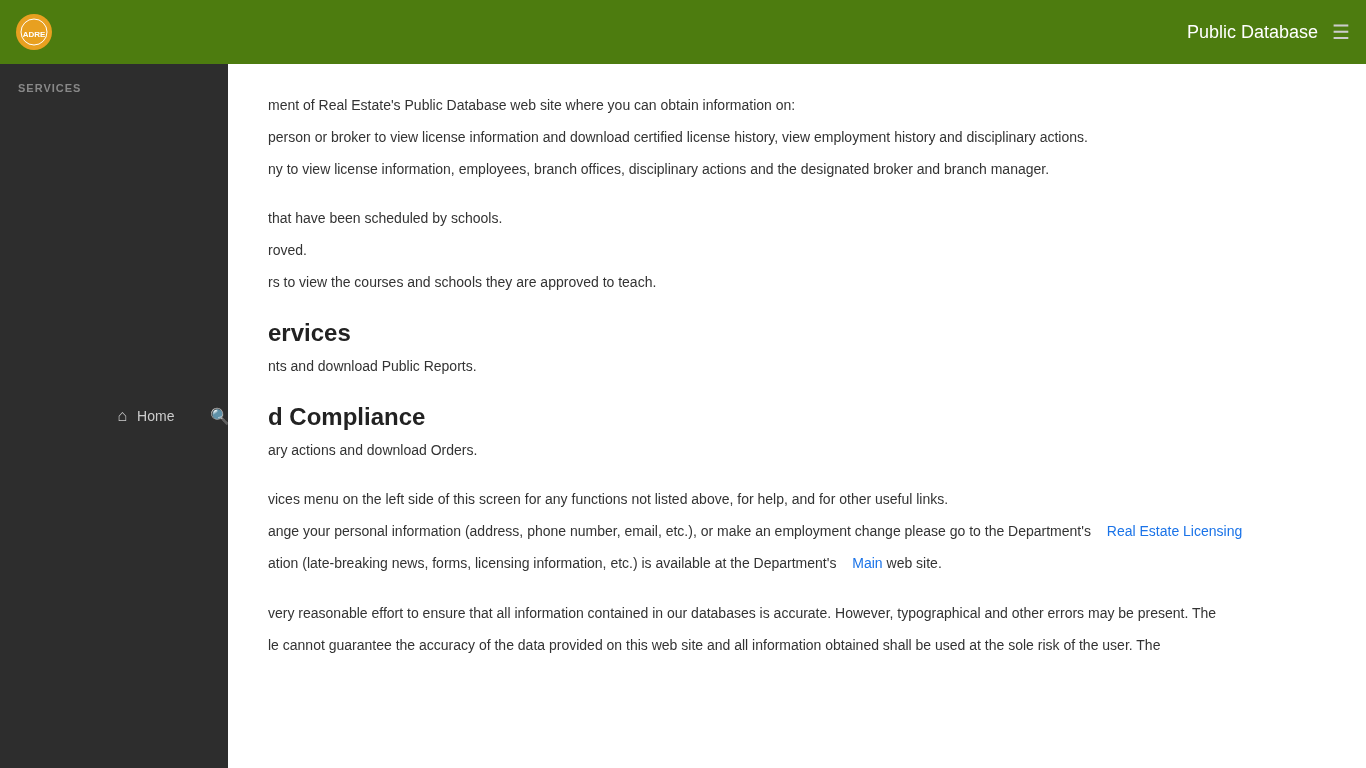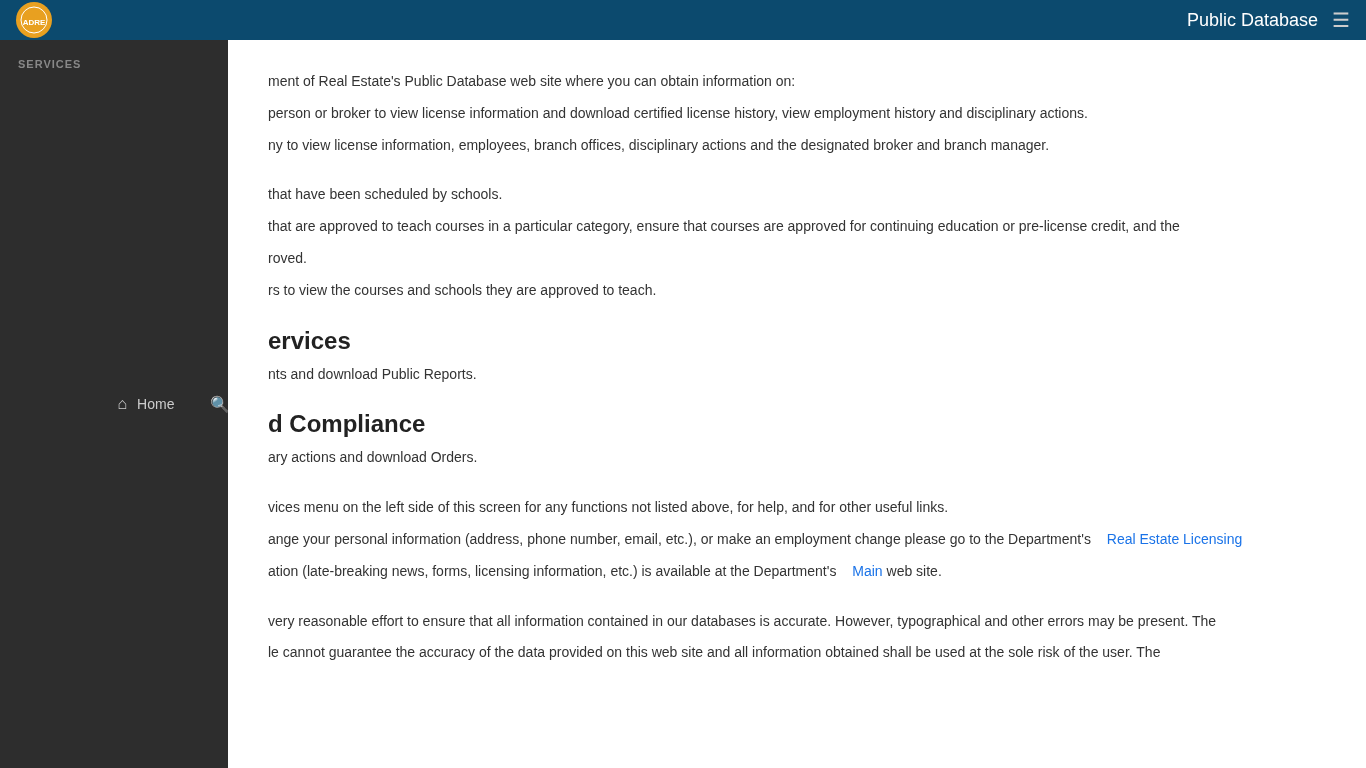--- a/index.html
+++ b/index.html
@@ -1,21 +1,21 @@
 <!DOCTYPE html>
 <html><head>
   <meta charset="utf-8">
   <style>
     * { margin: 0; padding: 0; box-sizing: border-box; }
     body { font-family: Arial, sans-serif; background: #f5f5f5; display: flex; flex-direction: column; height: 768px; overflow: hidden; }
 
     
     .navbar {
-      background: #0c4a6e;
-      height: 40px;
+      background: #4d7c0f;
+      height: 64px;
       display: flex;
       align-items: center;
       padding: 2px 16px;
       gap: 14px;
       flex-shrink: 0;
       z-index: 100;
     }
     .navbar-logo {
       width: 36px;
       height: 36px;
@@ -148,21 +148,20 @@
     </div>
   </aside>
 
   <main class="main-content">
 
     <p>ment of Real Estate's Public Database web site where you can obtain information on:</p>
     <p>person or broker to view license information and download certified license history, view employment history and disciplinary actions.</p>
     <p>ny to view license information, employees, branch offices, disciplinary actions and the designated broker and branch manager.</p>
     <br>
     <p>that have been scheduled by schools.</p>
-    <p>that are approved to teach courses in a particular category, ensure that courses are approved for continuing education or pre-license credit, and the</p>
     <p>roved.</p>
     <p>rs to view the courses and schools they are approved to teach.</p>
 
     <h3>ervices</h3>
     <p>nts and download Public Reports.</p>
 
     <h3>d Compliance</h3>
     <p>ary actions and download Orders.</p>
 
     <br>

